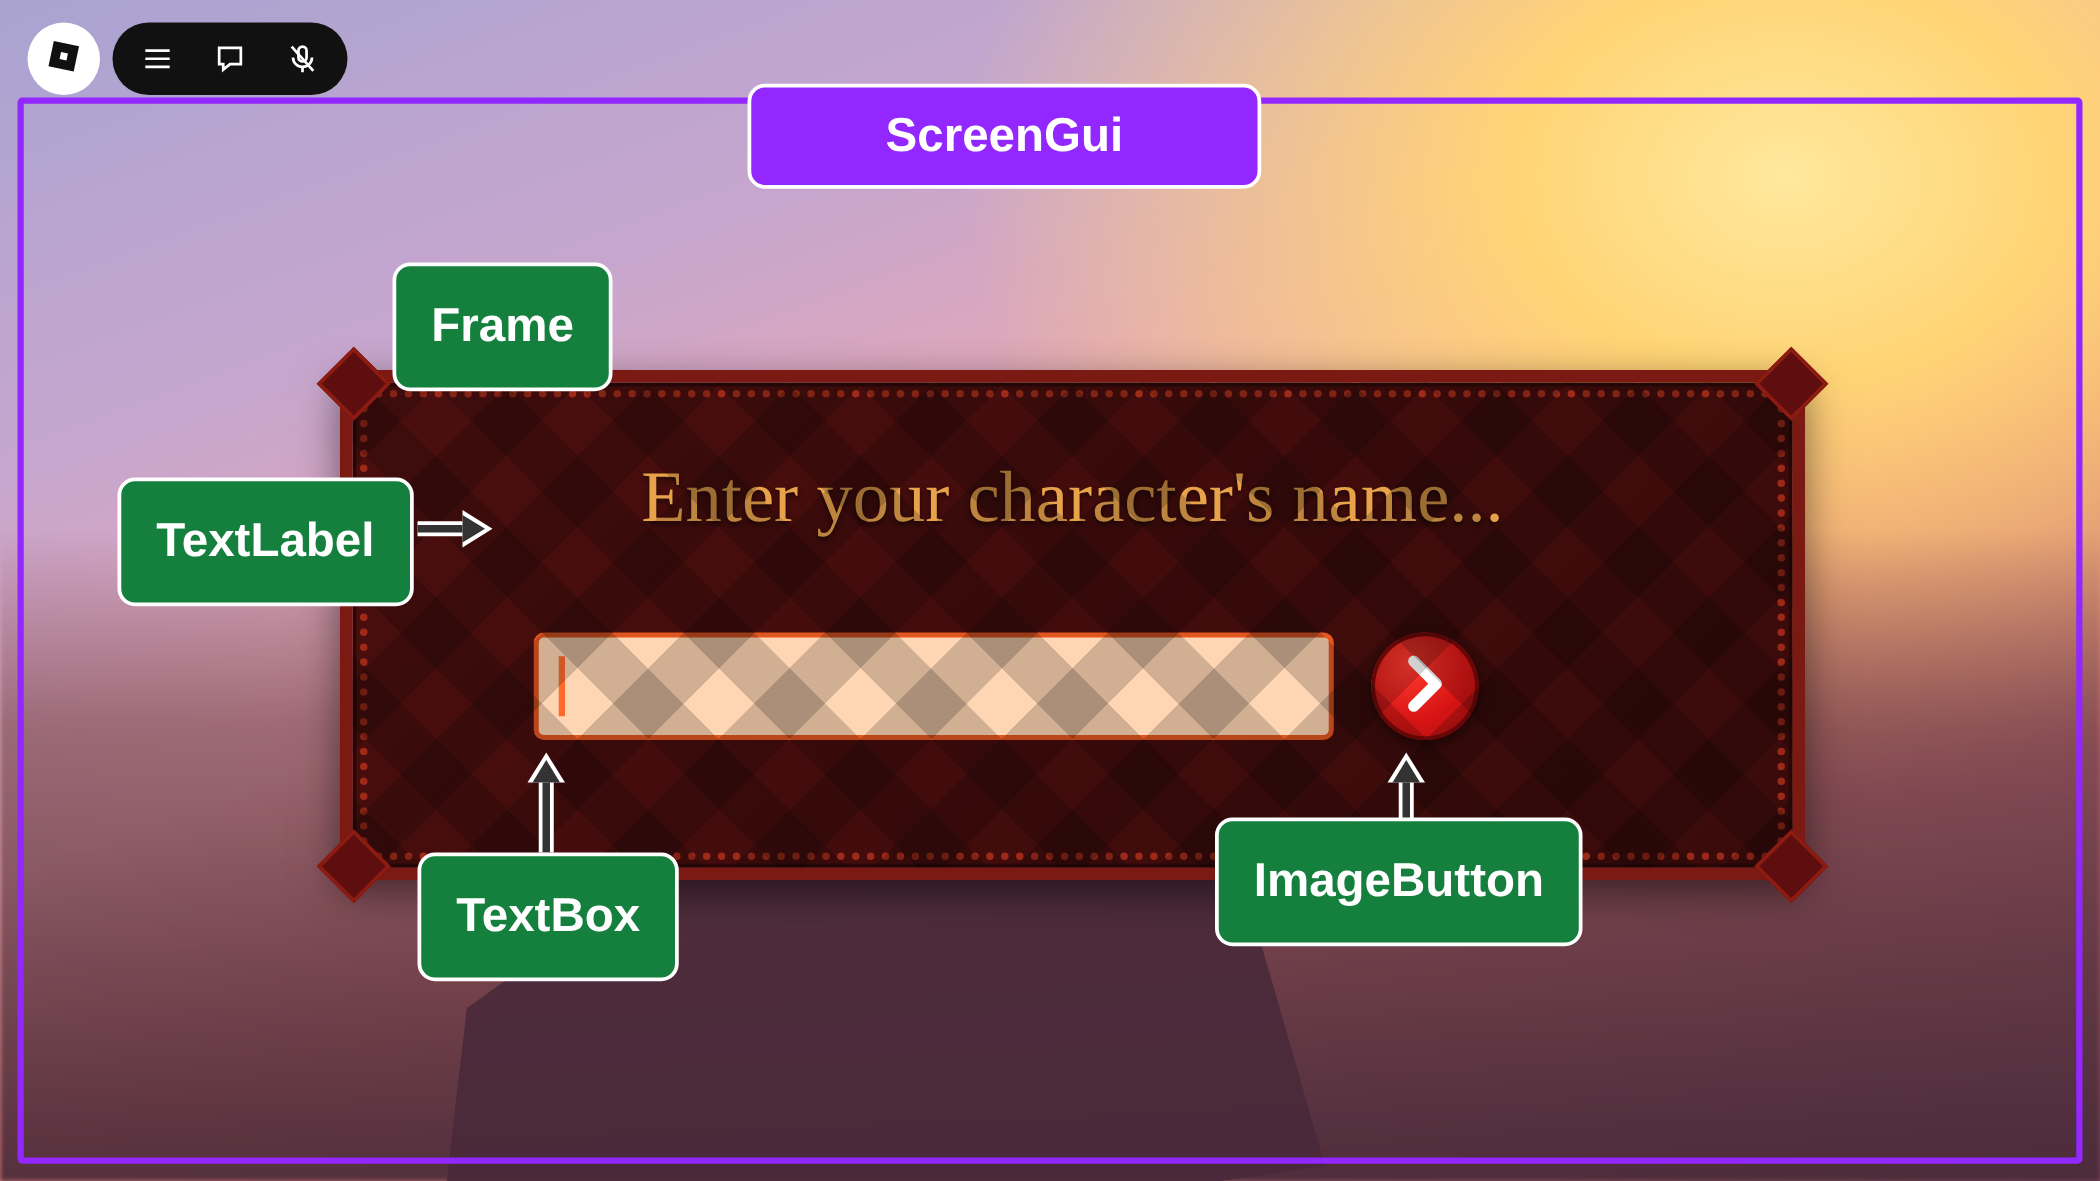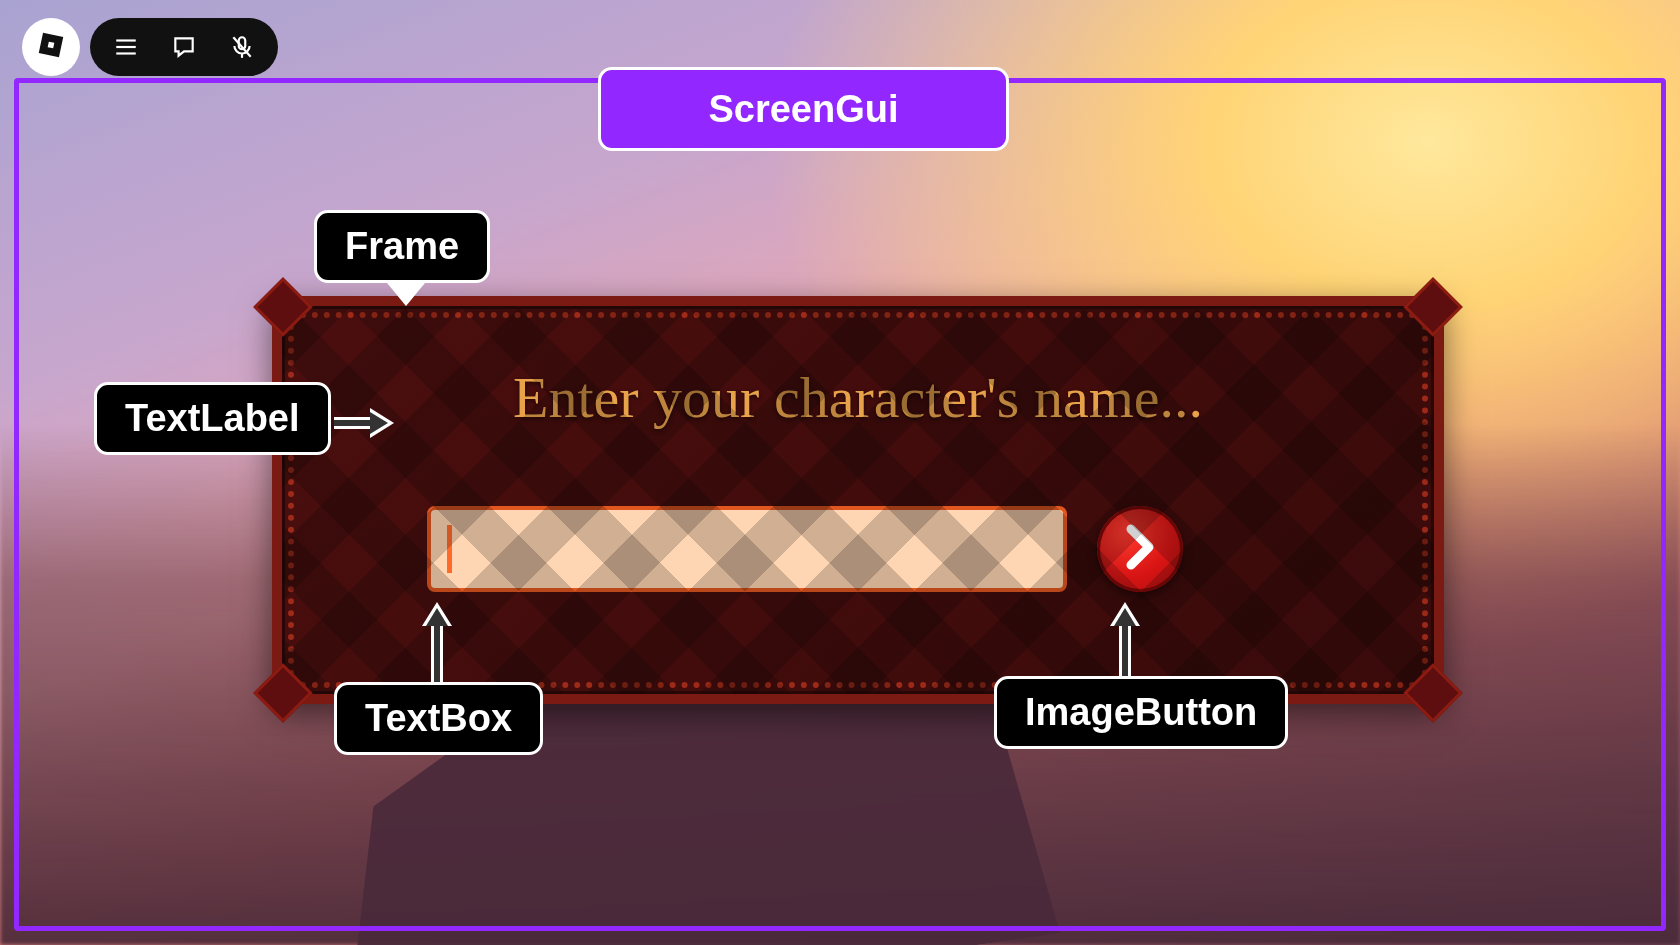--- a/index.html
+++ b/index.html
@@ -88,27 +88,27 @@
     justify-content: center;
     color: #ffffff;
     font-weight: 700;
     font-size: 38px;
     z-index: 60;
   }
 
   
   .callout {
     position: absolute;
-    background: #000000;
+    background: #15803d;
     color: #ffffff;
     border: 3px solid #ffffff;
     border-radius: 14px;
     font-weight: 700;
     font-size: 38px;
-    padding: 12px 28px;
+    padding: 27px 28px;
     display: flex;
     align-items: center;
     justify-content: center;
     z-index: 60;
     white-space: nowrap;
   }
   
   .callout-tri-down {
     position: absolute;
     width: 0; height: 0;
@@ -324,21 +324,21 @@
 <div class="callout" style="top:682px; left:334px;text-align:center;">
   <span>TextBox</span>
 </div>
 <div class="arrow" style="top:602px; left:428px; width:18px; height:80px;">
   <div class="shaft" style="top:22px; left:3px;  width:12px; height:58px; background:#fff;"></div>
   <div class="shaft inner" style="top:22px; left:6px;  width:6px;  height:58px;"></div>
   <div class="head-outer" style="top:0; left:-6px; border-left:15px solid transparent; border-right:15px solid transparent; border-bottom:24px solid #fff;"></div>
   <div class="head-inner" style="top:6px; left:-2px; border-left:11px solid transparent; border-right:11px solid transparent; border-bottom:18px solid #333;"></div>
 </div>
 
-<div class="callout" style="top:676px; left:972px;margin-left:22px;">
+<div class="callout" style="top:654px; left:972px;">
   <span>ImageButton</span>
 </div>
 <div class="arrow" style="top:602px; left:1116px; width:18px; height:80px;">
   <div class="shaft" style="top:22px; left:3px;  width:12px; height:58px; background:#fff;"></div>
   <div class="shaft inner" style="top:22px; left:6px;  width:6px;  height:58px;"></div>
   <div class="head-outer" style="top:0; left:-6px; border-left:15px solid transparent; border-right:15px solid transparent; border-bottom:24px solid #fff;"></div>
   <div class="head-inner" style="top:6px; left:-2px; border-left:11px solid transparent; border-right:11px solid transparent; border-bottom:18px solid #333;"></div>
 </div>
 
 </body></html>

